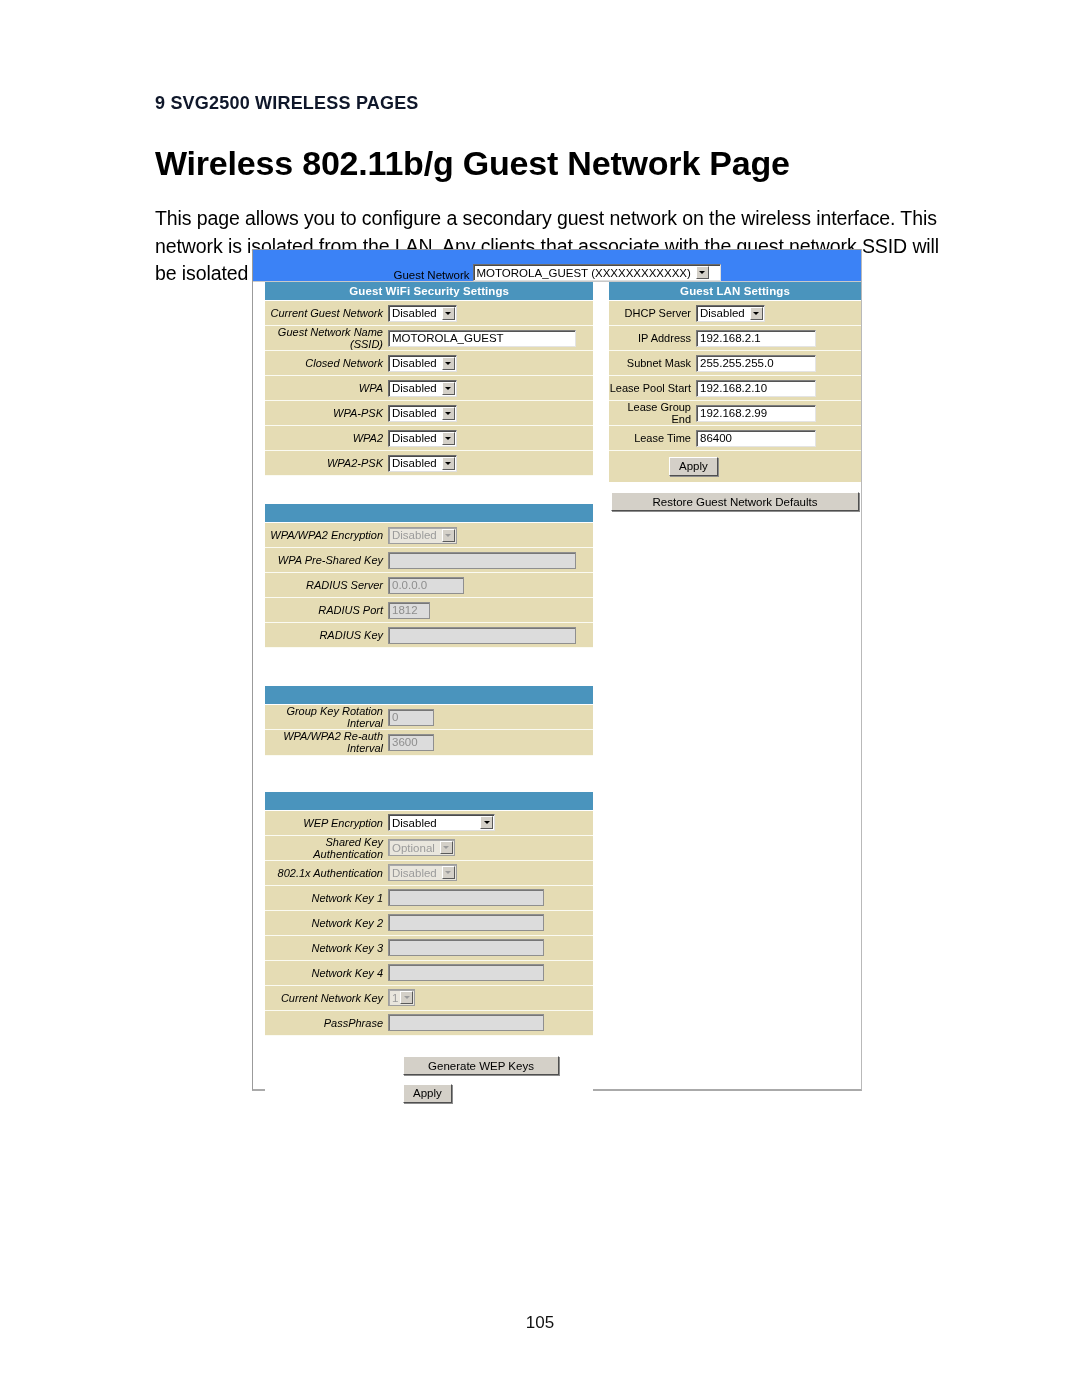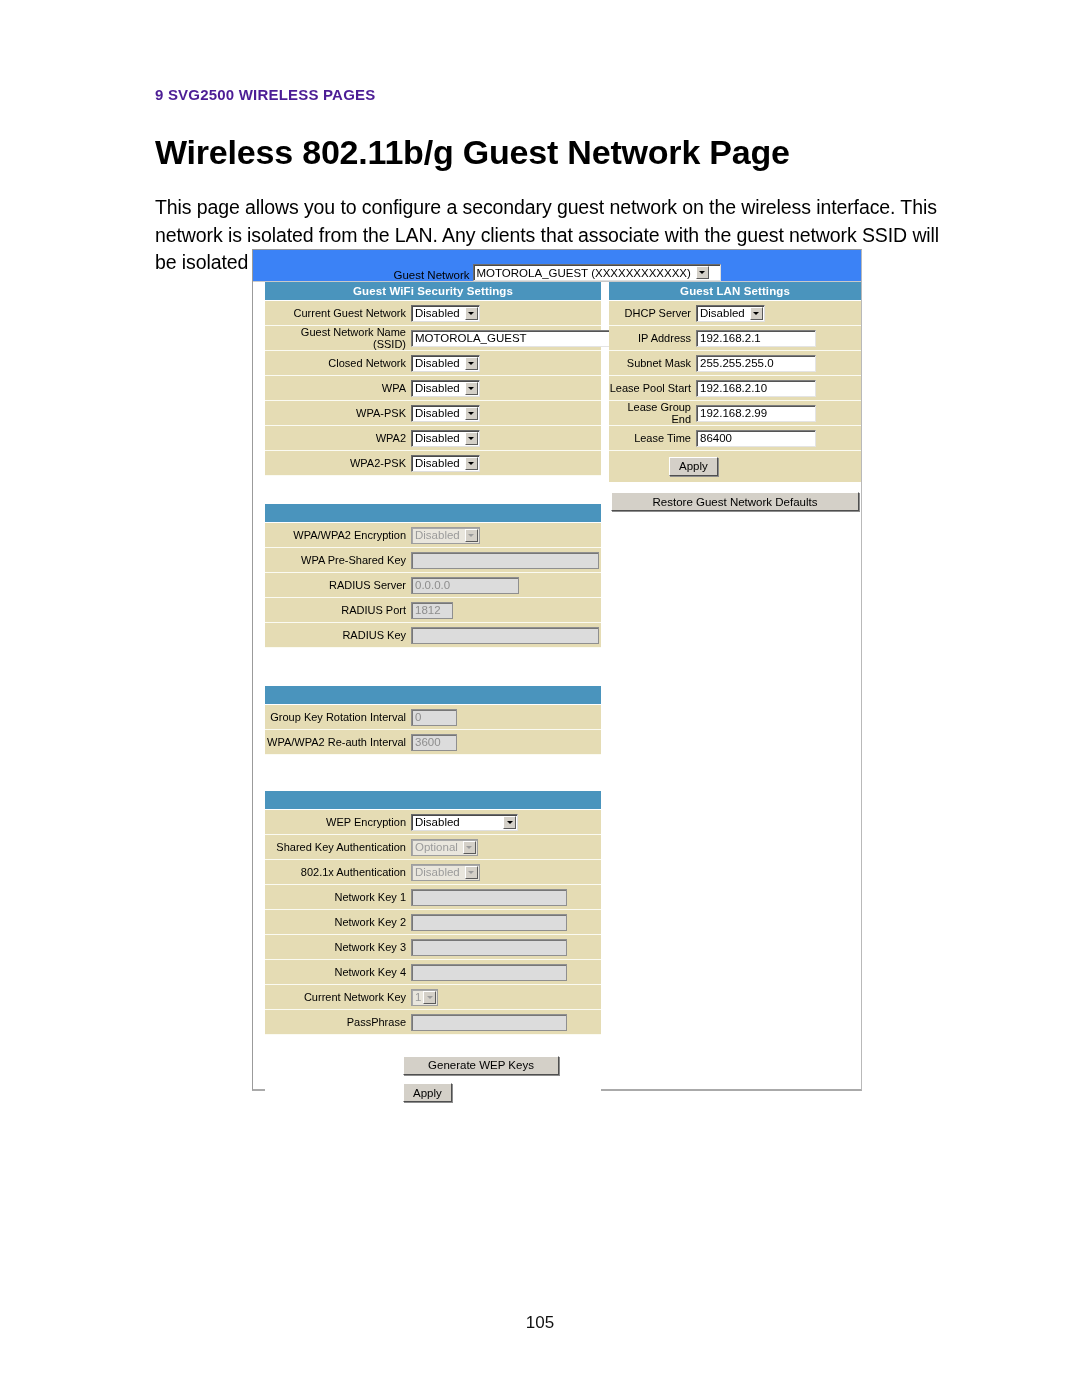--- a/index.html
+++ b/index.html
@@ -9,22 +9,22 @@
     background:#ffffff;
     font-family:"Liberation Sans", sans-serif;
     color:#000;
     position:relative;
     overflow:hidden;
   }
 
   
   .doc-wrap { position:absolute; left:155px; top:78px; width:810px; }
   .running-head {
-    font-size:15px; font-weight:bold; letter-spacing:0.2px;
-    color:#4c1d95; margin:8px 0 30px 0;
+    font-size:18px; font-weight:bold; letter-spacing:0.2px;
+    color:#0f172a; margin:15px 0 30px 0;
   }
   .page-title {
     font-size:34px; font-weight:bold; letter-spacing:-0.2px;
     margin:0 0 22px 0; line-height:1.15;
   }
   .body-para {
     font-size:19.5px; line-height:1.42; margin:0; letter-spacing:-0.1px;
   }
 
   
@@ -60,21 +60,21 @@
   .row {
     display:flex; align-items:center;
     background:#e5dcb4;
     border-bottom:1px solid #fbfbf2;
     min-height:25px;
   }
   .row .lab {
     text-align:right; font-size:11px; padding-right:4px;
     line-height:1.1; flex:0 0 auto;
   }
-  .col-left  .row .lab { width:145px; }
+  .col-left  .row .lab { width:122px;font-style:italic; }
   .col-right .row .lab { width:86px; }
   .row .fld { flex:1 1 auto; padding:2px 0 2px 1px; display:flex; align-items:center; }
 
   .spacer { background:#ffffff; height:20px; }
   .spacer.tall { height:28px; }
   .spacer.short { height:10px; }
 
   
   .sel {
     display:inline-flex; align-items:center;
@@ -121,24 +121,24 @@
     border:1px solid #ffffff;
     border-right-color:#4f4f4f; border-bottom-color:#4f4f4f;
     box-shadow: 1px 1px 0 #8d8d8d;
     height:19px; padding:0 9px;
   }
 
   .btnrow { background:#ffffff; text-align:center; padding:4px 0 3px 0; }
   .btnrow.onbeige { background:#e5dcb4; }
 
   
-  .w-ssid   { width:218px;text-align:right; }
+  .w-ssid   { width:188px;text-align:right; }
   .w-ip     { width:120px; }
   .w-key    { width:188px; }
-  .w-radsrv { width:108px; }
+  .w-radsrv { width:76px; }
   .w-radport{ width:42px; }
   .w-interval { width:46px; }
   .w-netkey { width:156px; }
   .w-guestsel { width:248px; }
 
   .foot-page {
     position:absolute; left:0; top:1313px; width:1080px;
     text-align:center; font-size:17px; color:#111;
   }
 </style>

